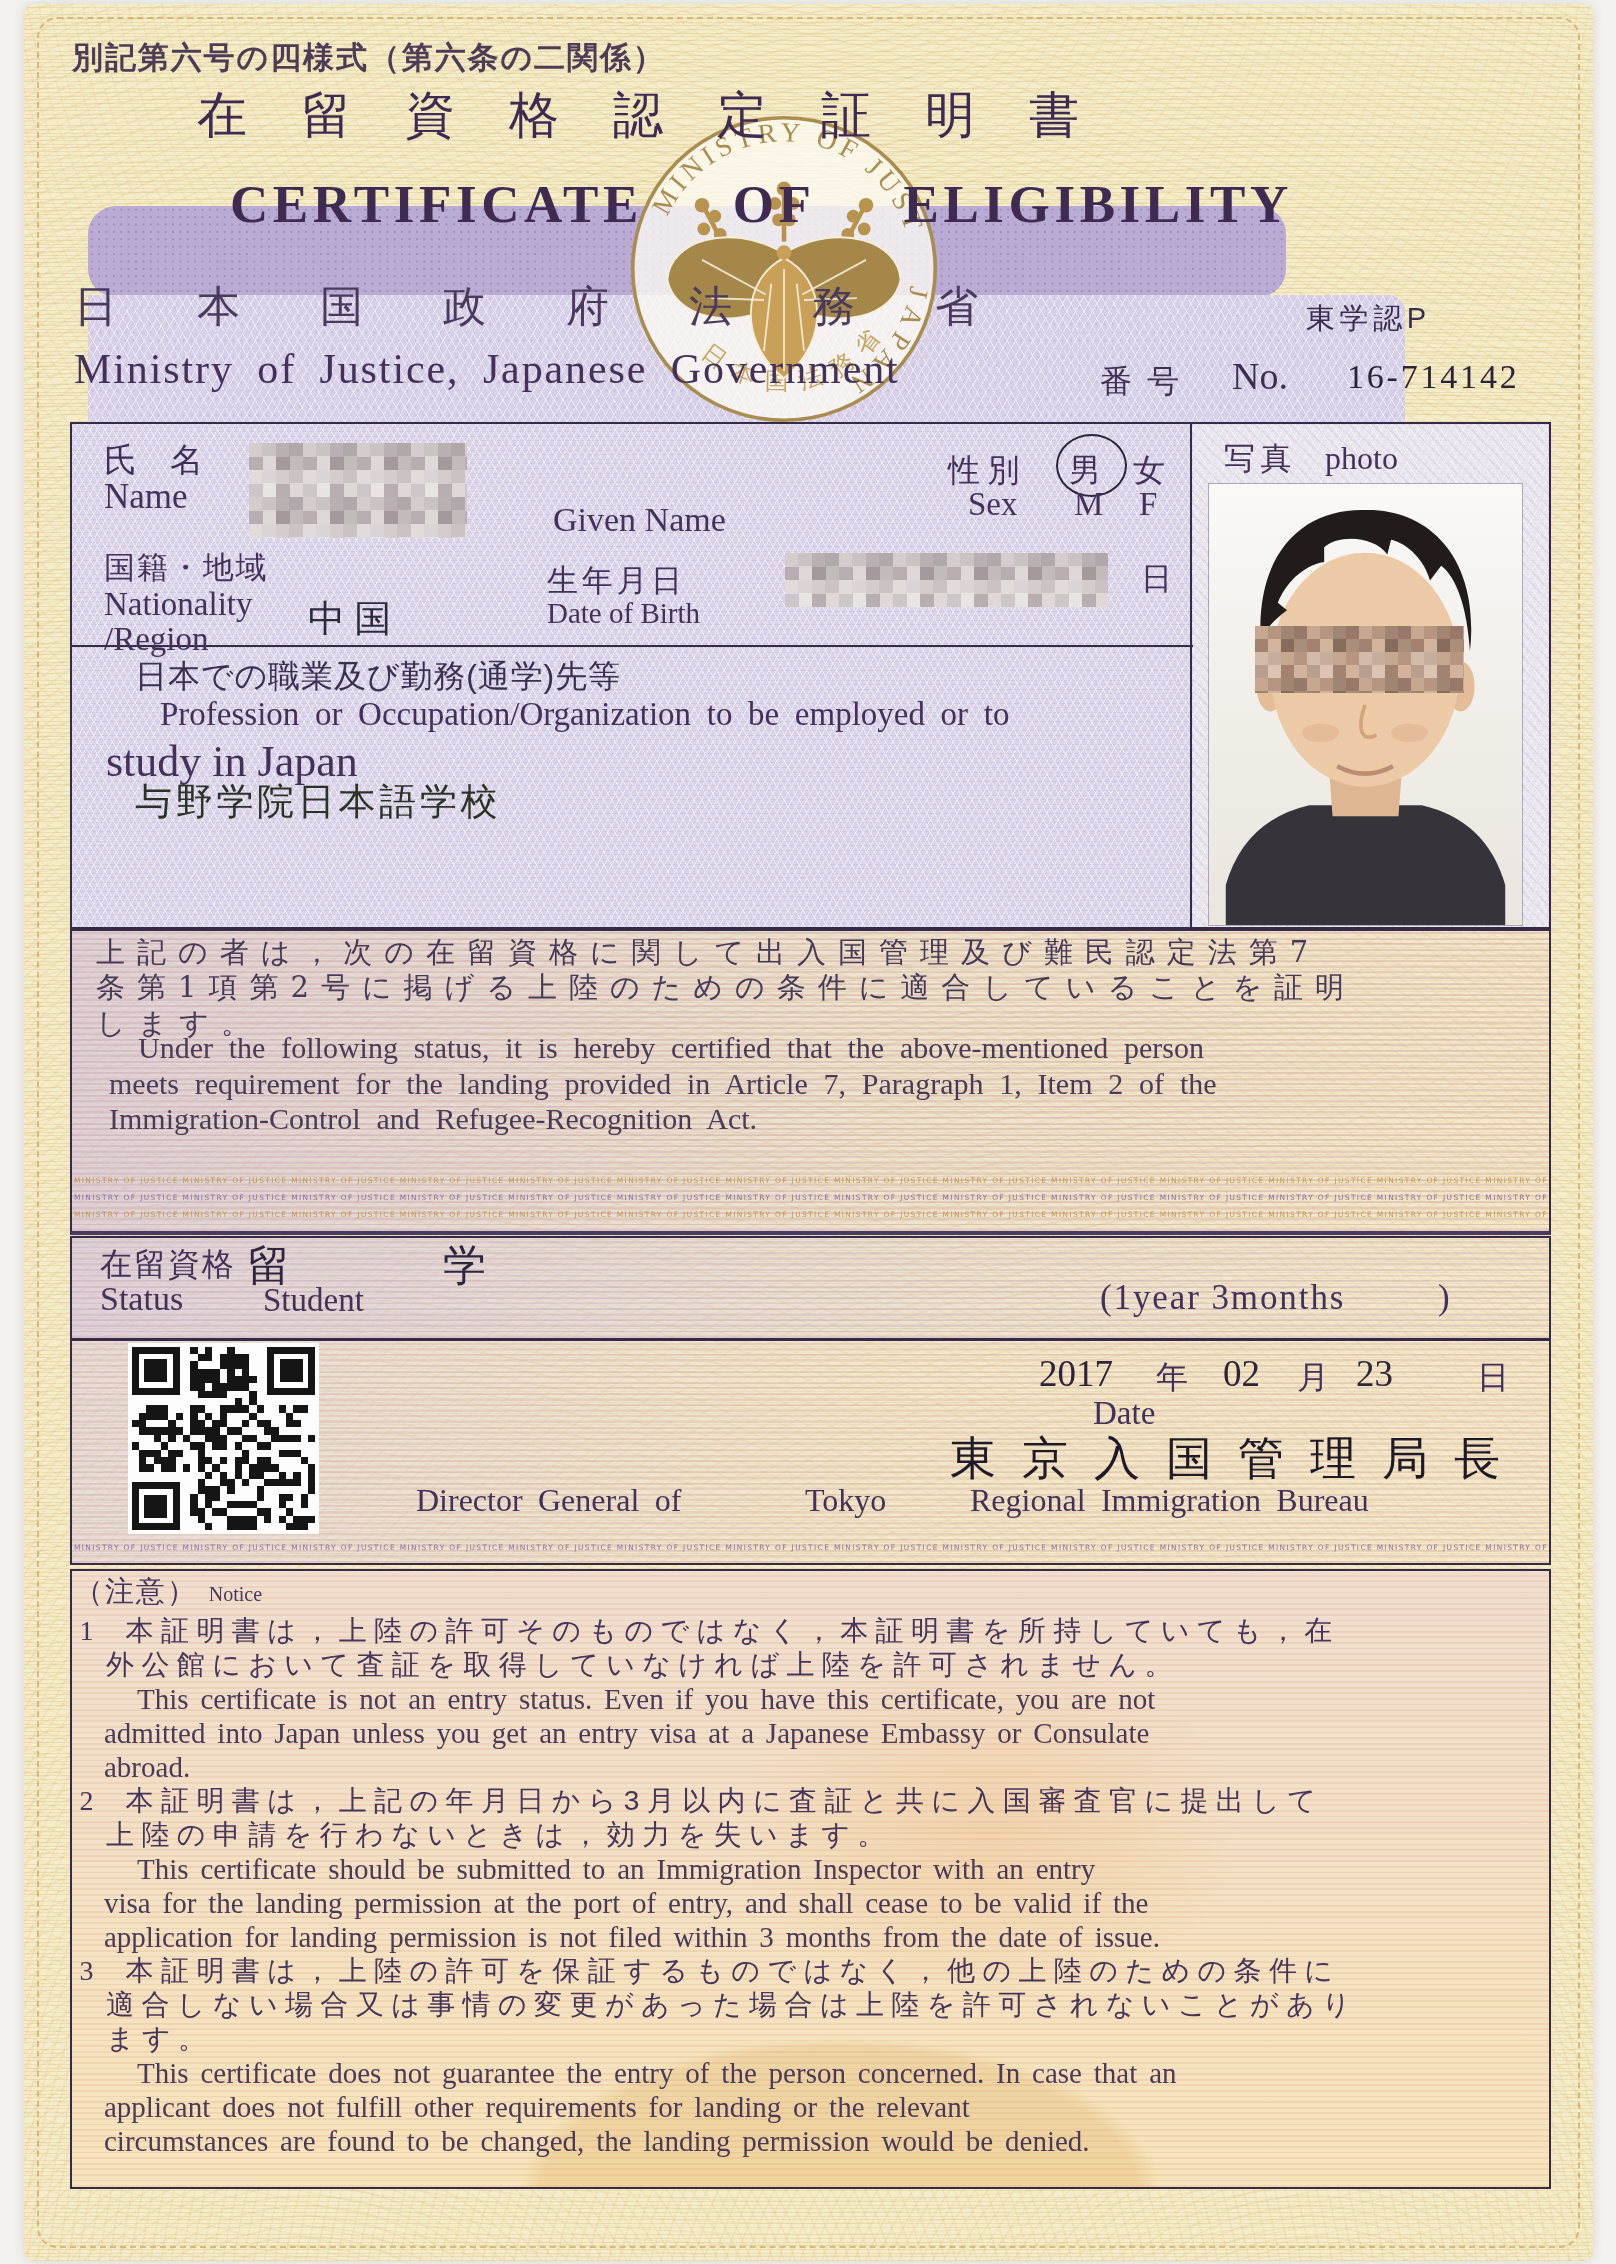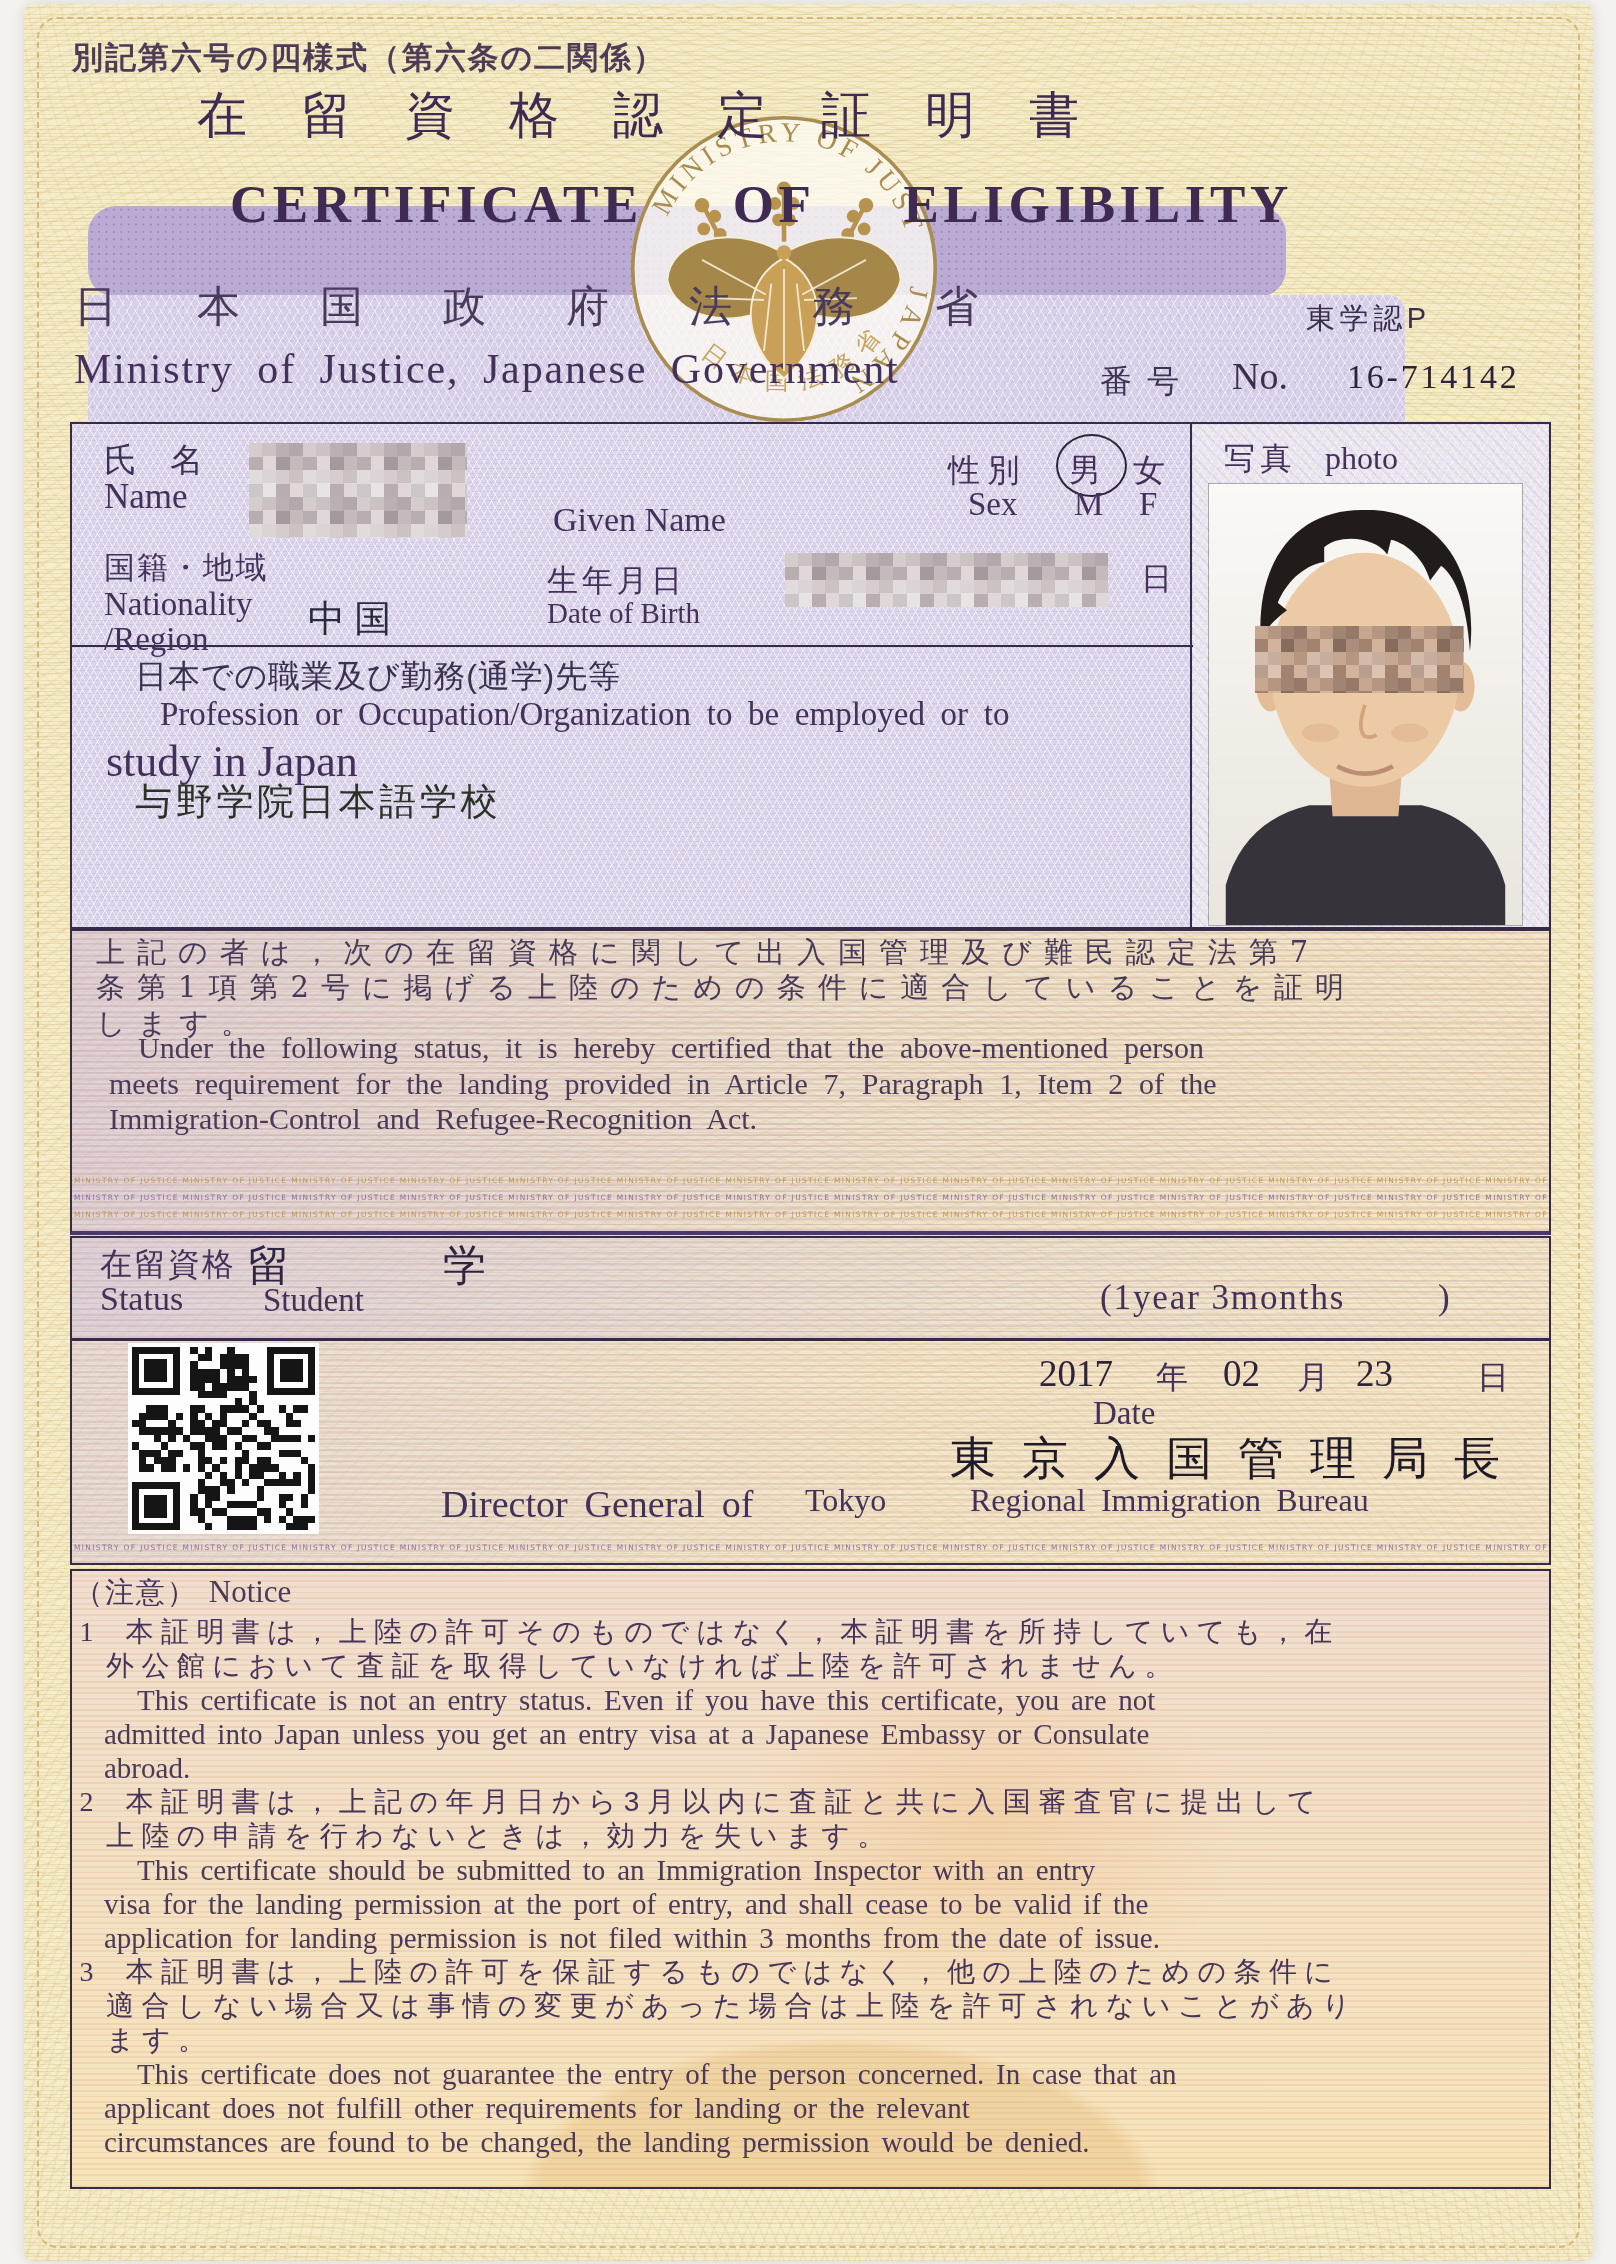--- a/index.html
+++ b/index.html
@@ -884,29 +884,29 @@
     <div class="qr-finder qr-f3"></div>
   </div>
   <div class="abs sr" style="left:1039px;top:1352px;font-size:37px;color:#2c2438;z-index:6;">2017</div>
   <div class="abs jm" style="left:1156px;top:1356px;font-size:32px;z-index:6;">年</div>
   <div class="abs sr" style="left:1223px;top:1352px;font-size:37px;color:#2c2438;z-index:6;">02</div>
   <div class="abs jm" style="left:1297px;top:1356px;font-size:32px;z-index:6;">月</div>
   <div class="abs sr" style="left:1356px;top:1352px;font-size:37px;color:#2c2438;z-index:6;">23</div>
   <div class="abs jm" style="left:1477px;top:1356px;font-size:32px;z-index:6;">日</div>
   <div class="abs sr" style="left:1093px;top:1395px;font-size:33px;z-index:6;">Date</div>
   <div class="abs jm" style="left:950px;top:1428px;font-size:46px;letter-spacing:26px;color:#1f1a28;z-index:6;">東京入国管理局長</div>
-  <div class="abs sr" style="left:416px;top:1482px;font-size:38px;word-spacing:7.4px;z-index:6;margin-left:25px;">Director General of</div>
+  <div class="abs sr" style="left:416px;top:1482px;font-size:32px;word-spacing:7.4px;z-index:6;">Director General of</div>
   <div class="abs sr" style="left:805px;top:1482px;font-size:32px;z-index:6;">Tokyo</div>
   <div class="abs sr" style="left:970px;top:1482px;font-size:32px;word-spacing:7.4px;z-index:6;">Regional Immigration Bureau</div>
   <div class="micro-row micro-purple" style="top:1543px;">MINISTRY OF JUSTICE  MINISTRY OF JUSTICE  MINISTRY OF JUSTICE  MINISTRY OF JUSTICE  MINISTRY OF JUSTICE  MINISTRY OF JUSTICE  MINISTRY OF JUSTICE  MINISTRY OF JUSTICE  MINISTRY OF JUSTICE  MINISTRY OF JUSTICE  MINISTRY OF JUSTICE  MINISTRY OF JUSTICE  MINISTRY OF JUSTICE  MINISTRY OF JUSTICE  MINISTRY OF JUSTICE  MINISTRY OF JUSTICE  MINISTRY OF JUSTICE  MINISTRY OF JUSTICE  MINISTRY OF JUSTICE  MINISTRY OF JUSTICE  MINISTRY OF JUSTICE  MINISTRY OF JUSTICE  MINISTRY OF JUSTICE  MINISTRY OF JUSTICE  MINISTRY OF JUSTICE  MINISTRY OF JUSTICE  MINISTRY OF JUSTICE  MINISTRY OF JUSTICE  MINISTRY OF JUSTICE  MINISTRY OF JUSTICE  MINISTRY OF JUSTICE  MINISTRY OF JUSTICE  MINISTRY OF JUSTICE  MINISTRY OF JUSTICE  MINISTRY OF JUSTICE  MINISTRY OF JUSTICE  MINISTRY OF JUSTICE  MINISTRY OF JUSTICE  MINISTRY OF JUSTICE  MINISTRY OF JUSTICE  </div>
 
   <div class="notice">
     <div class="n-line n-head">
       <span class="n-ja n-first" style="letter-spacing:1.9px;font-size:29px;">（注意）</span>
-      <span class="n-en" style="padding-left:7.4px;font-size:31px;">Notice</span>
+      <span class="n-en" style="padding-left:7.4px;font-size:20px;">Notice</span>
     </div>
     <div class="n-line n-ja n-first">
       <span class="n-num">1</span><span>本証明書は，上陸の許可そのものではなく，本証明書を所持していても，在</span>
     </div>
     <div class="n-line n-ja">外公館において査証を取得していなければ上陸を許可されません。</div>
     <div class="n-line n-en n-first">This certificate is not an entry status. Even if you have this certificate, you are not</div>
     <div class="n-line n-en">admitted into Japan unless you get an entry visa at a Japanese Embassy or Consulate</div>
     <div class="n-line n-en">abroad.</div>
     <div class="n-line n-ja n-first">
       <span class="n-num">2</span><span>本証明書は，上記の年月日から3月以内に査証と共に入国審査官に提出して</span>

